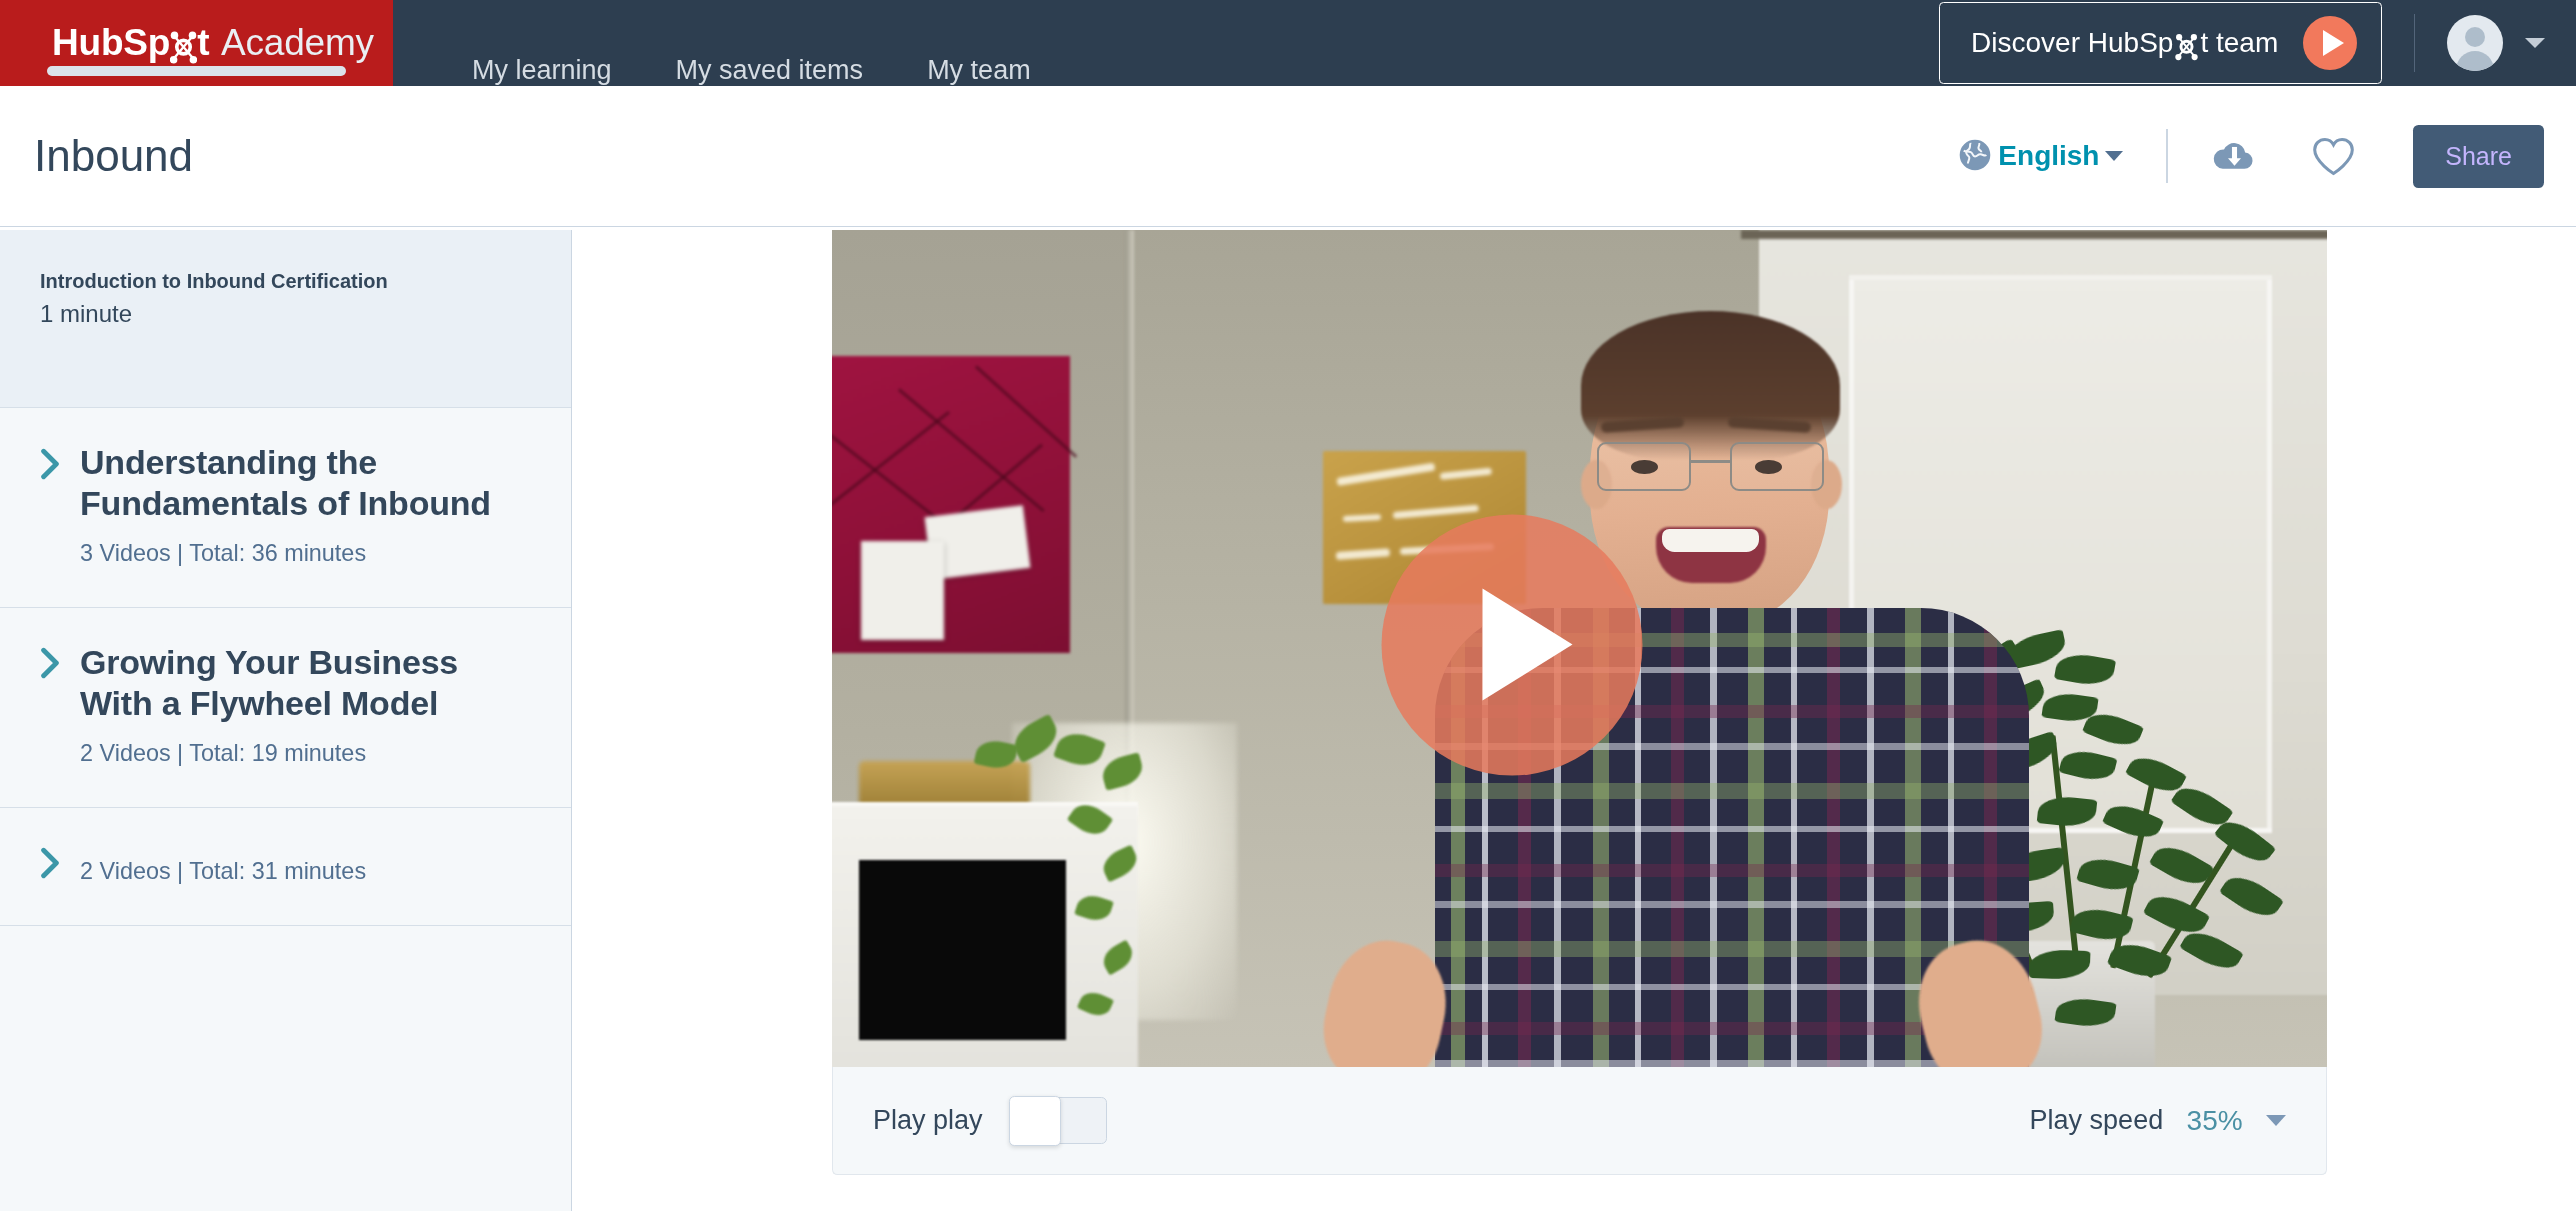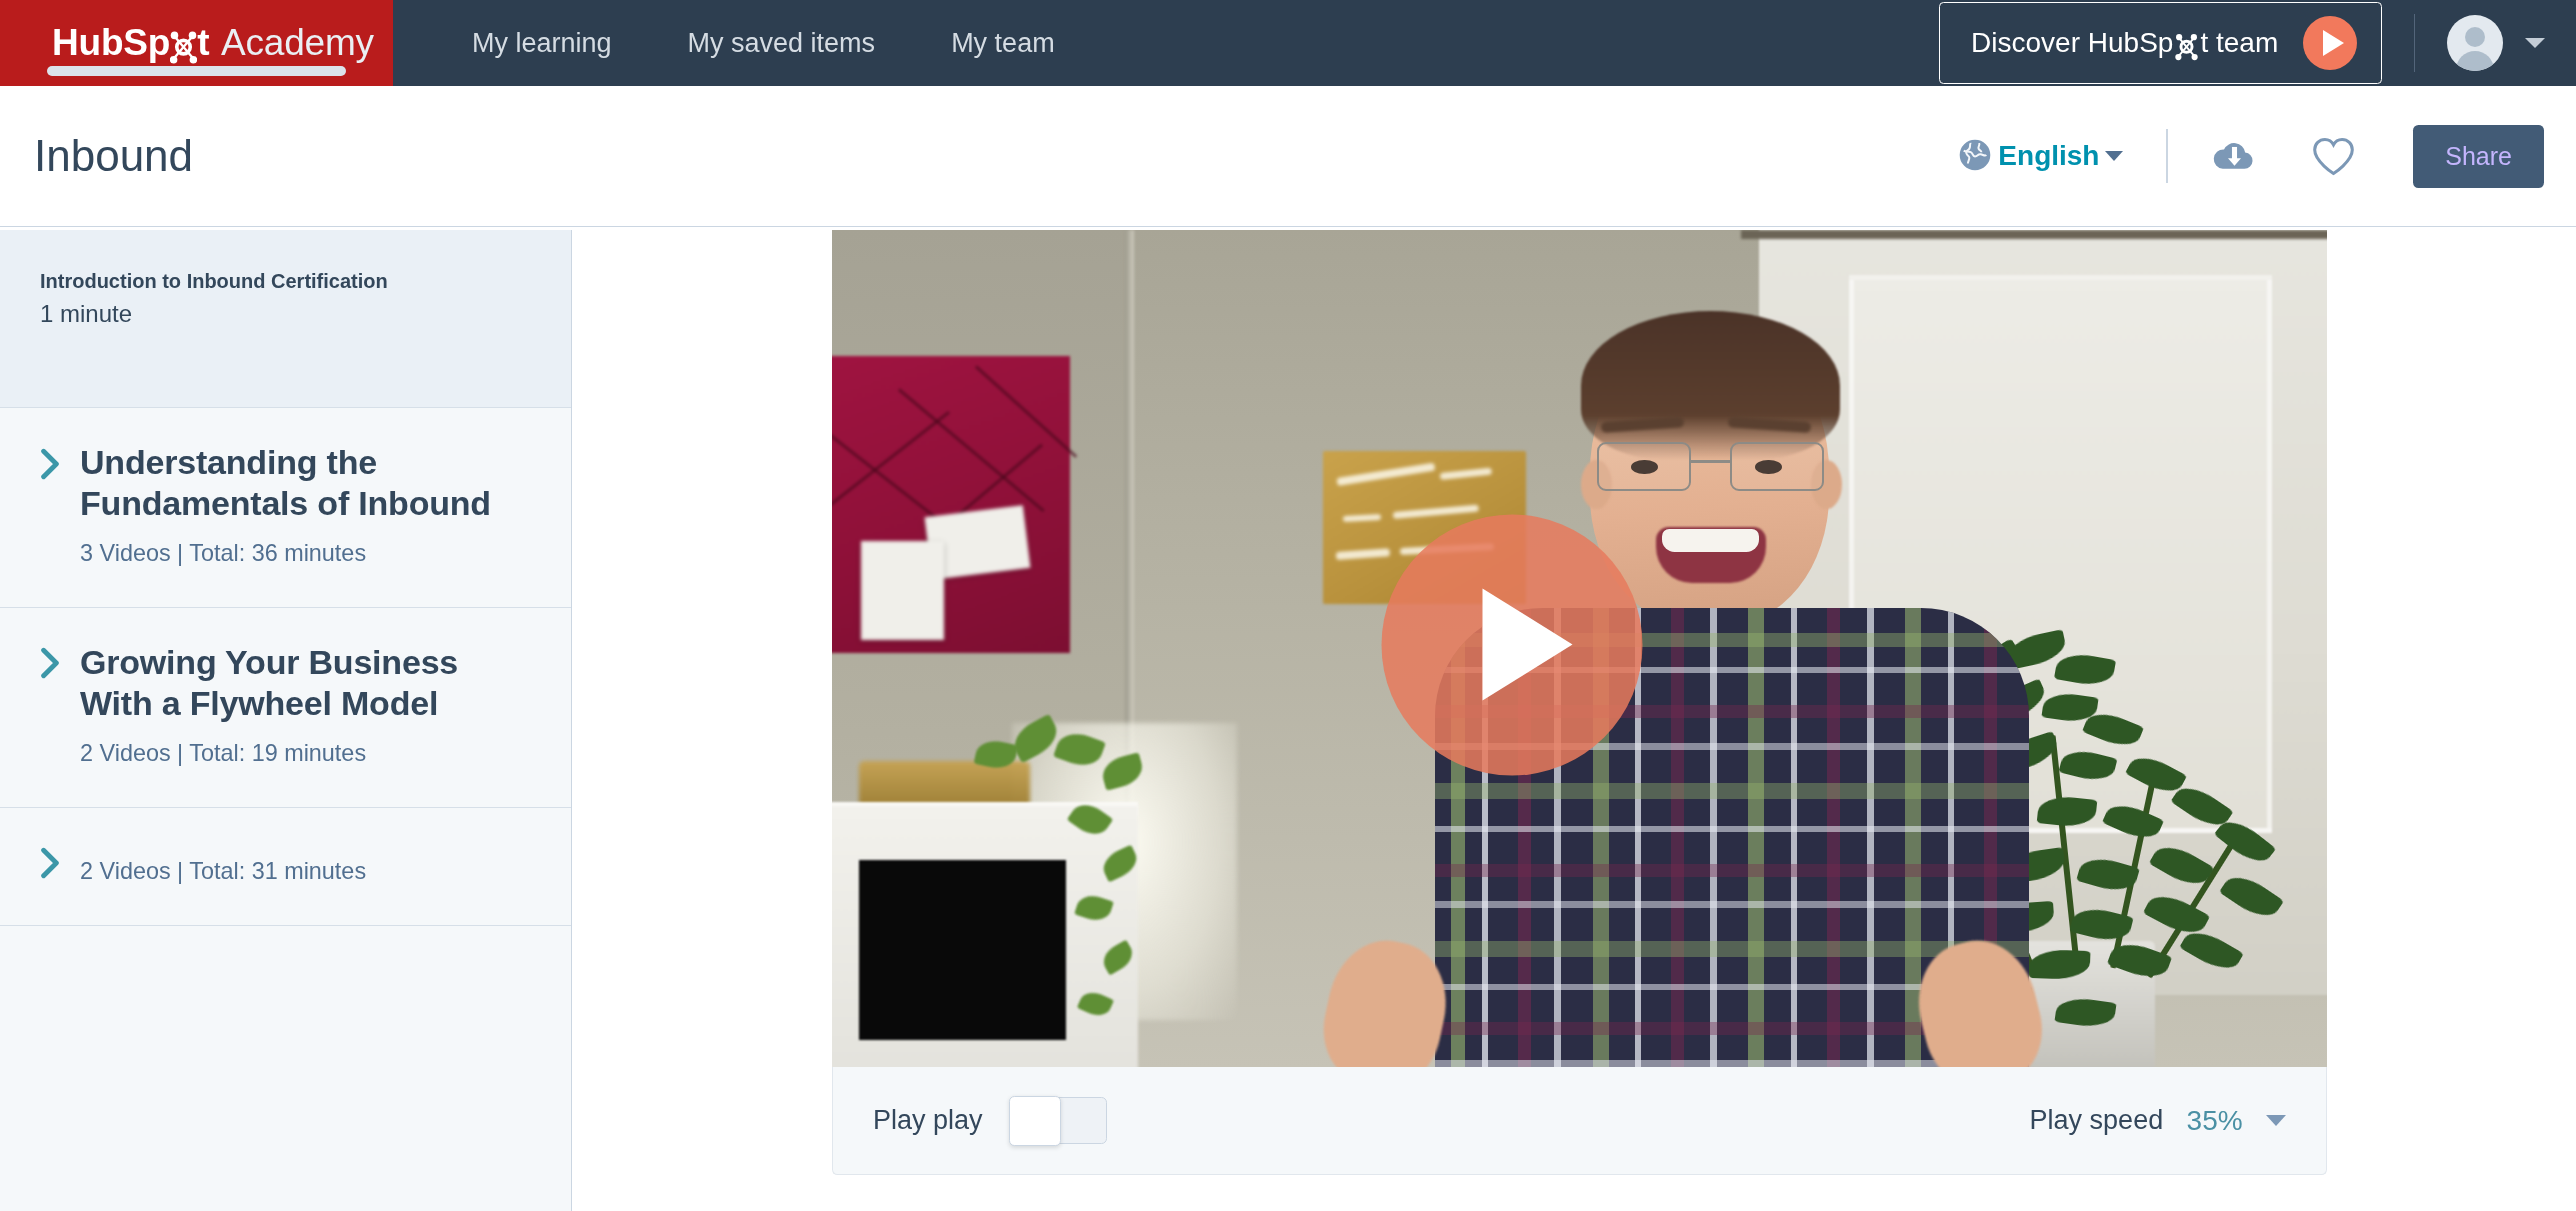--- a/index.html
+++ b/index.html
@@ -25,21 +25,21 @@
   }
   .logo-text{
     font-size:37px; color:#ffffff; letter-spacing:-0.2px; white-space:nowrap;
     display:flex; align-items:baseline;
   }
   .logo-hub{ font-weight:700; }
   .logo-sprocket{ position:relative; display:inline-block; width:27px; }
   .logo-sprocket svg{ position:absolute; left:0; top:-26px; }
   .logo-acad{ font-weight:400; color:#EAEFF3; margin-left:11.7px; }
 
-  .nav-items{ display:flex; align-items:center; padding-left:47px; gap:12px; }
+  .nav-items{ display:flex; align-items:flex-end; padding-left:47px; gap:0; }
   .nav-item{
     font-size:27px; color:#D5DCE3; padding:0 32px; white-space:nowrap;
     cursor:pointer;
   }
 
   .nav-right{
     margin-left:auto; display:flex; align-items:center; padding-right:31px; gap:0;
   }
   .discover-btn{
     display:flex; align-items:center; gap:25px;

